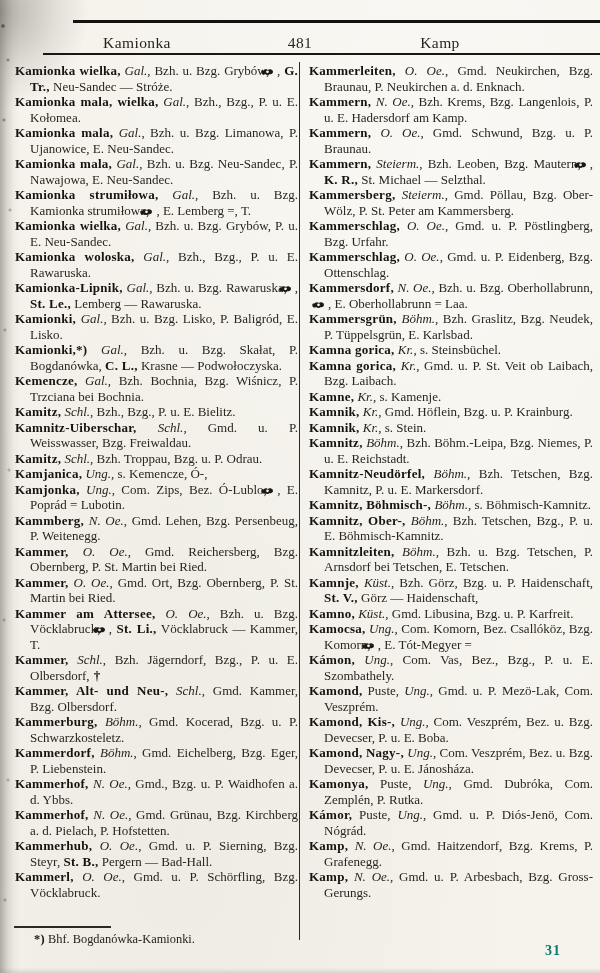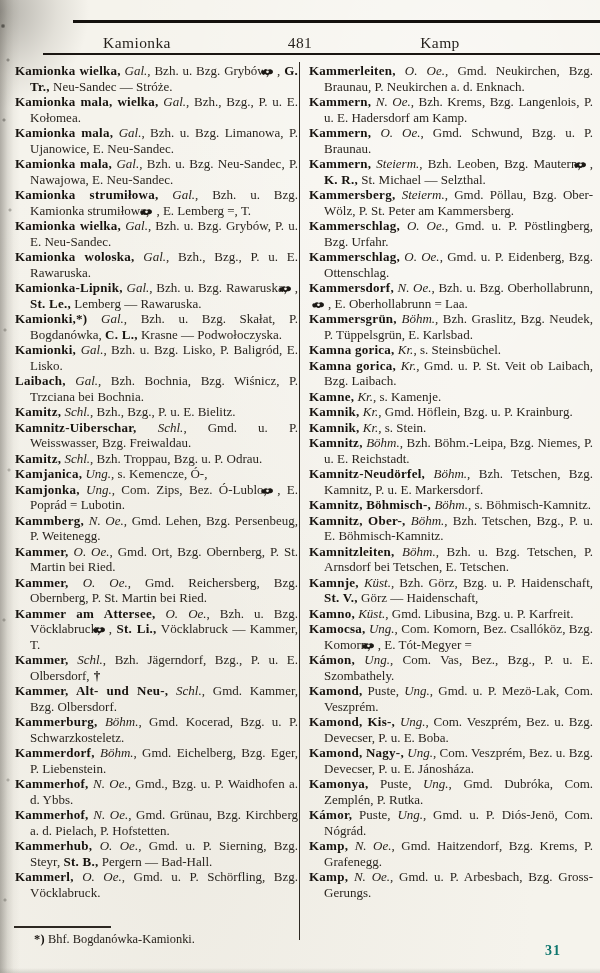--- a/index.html
+++ b/index.html
@@ -96,36 +96,36 @@
   </svg>
 </span><span class="run-r">, E. Lemberg =, T.</span></p>
     <p class="entry"><span class="run-b">Kamionka wielka,</span><span class="run-r"> </span><span class="run-i">Gal.</span><span class="run-r">, Bzh. u. Bzg. Grybów, P. u. E. Neu-Sandec.</span></p>
     <p class="entry"><span class="run-b">Kamionka woloska,</span><span class="run-r"> </span><span class="run-i">Gal.</span><span class="run-r">, Bzh., Bzg., P. u. E. Rawaruska.</span></p>
     <p class="entry"><span class="run-b">Kamionka-Lipnik,</span><span class="run-r"> </span><span class="run-i">Gal.</span><span class="run-r">, Bzh. u. Bzg. Rawaruska, </span><span class="ph">
   <svg viewBox="0 0 18 10" width="15" height="8" aria-hidden="true">
     <path d="M1.5 6.5 C0.5 4.5 2 2.5 4 3 C5.5 1.5 8 1 9.5 2.5 C11 1 14.5 1.5 15.5 3.5 C16.8 6 14.5 8.5 12 7.5 C10.5 9 7.5 9 6 7.5 C4 8.8 2.2 8 1.5 6.5 Z" fill="#1d1a16"></path>
     <circle cx="9" cy="4.8" r="1.7" fill="#f5f3ec"></circle>
   </svg>
 </span><span class="run-r">, </span><span class="run-b">St. Le.,</span><span class="run-r"> Lemberg — Rawaruska.</span></p>
+    <p class="entry"><span class="run-b">Kamionki,</span><span class="run-r"> </span><span class="run-i">Gal.</span><span class="run-r">, Bzh. u. Bzg. Lisko, P. Baligród, E. Lisko.</span></p>
     <p class="entry"><span class="run-b">Kamionki,*)</span><span class="run-r"> </span><span class="run-i">Gal.</span><span class="run-r">, Bzh. u. Bzg. Skałat, P. Bogdanówka, </span><span class="run-b">C. L.,</span><span class="run-r"> Krasne — Podwołoczyska.</span></p>
-    <p class="entry"><span class="run-b">Kamionki,</span><span class="run-r"> </span><span class="run-i">Gal.</span><span class="run-r">, Bzh. u. Bzg. Lisko, P. Baligród, E. Lisko.</span></p>
-    <p class="entry"><span class="run-b">Laibach,</span><span class="run-r"> </span><span class="run-i">Gal.</span><span class="run-r">, Bzh. Bochnia, Bzg. Wiśnicz, P. Trzciana bei Bochnia.</span></p>
+    <p class="entry"><span class="run-b">Kemencze,</span><span class="run-r"> </span><span class="run-i">Gal.</span><span class="run-r">, Bzh. Bochnia, Bzg. Wiśnicz, P. Trzciana bei Bochnia.</span></p>
     <p class="entry"><span class="run-b">Kamitz,</span><span class="run-r"> </span><span class="run-i">Schl.</span><span class="run-r">, Bzh., Bzg., P. u. E. Bielitz.</span></p>
     <p class="entry"><span class="run-b">Kamnitz-Uiberschar,</span><span class="run-r"> </span><span class="run-i">Schl.</span><span class="run-r">, Gmd. u. P. Weisswasser, Bzg. Freiwaldau.</span></p>
     <p class="entry"><span class="run-b">Kamitz,</span><span class="run-r"> </span><span class="run-i">Schl.</span><span class="run-r">, Bzh. Troppau, Bzg. u. P. Odrau.</span></p>
     <p class="entry"><span class="run-b">Kamjanica,</span><span class="run-r"> </span><span class="run-i">Ung.</span><span class="run-r">, s. Kemencze, Ó-,</span></p>
     <p class="entry"><span class="run-b">Kamjonka,</span><span class="run-r"> </span><span class="run-i">Ung.</span><span class="run-r">, Com. Zips, Bez. Ó-Lublo, </span><span class="ph">
   <svg viewBox="0 0 18 10" width="15" height="8" aria-hidden="true">
     <path d="M1.5 6.5 C0.5 4.5 2 2.5 4 3 C5.5 1.5 8 1 9.5 2.5 C11 1 14.5 1.5 15.5 3.5 C16.8 6 14.5 8.5 12 7.5 C10.5 9 7.5 9 6 7.5 C4 8.8 2.2 8 1.5 6.5 Z" fill="#1d1a16"></path>
     <circle cx="9" cy="4.8" r="1.7" fill="#f5f3ec"></circle>
   </svg>
 </span><span class="run-r">, E. Poprád = Lubotin.</span></p>
     <p class="entry"><span class="run-b">Kammberg,</span><span class="run-r"> </span><span class="run-i">N. Oe.</span><span class="run-r">, Gmd. Lehen, Bzg. Persenbeug, P. Weitenegg.</span></p>
+    <p class="entry"><span class="run-b">Kammer,</span><span class="run-r"> </span><span class="run-i">O. Oe.</span><span class="run-r">, Gmd. Reichersberg, Bzg. Obernberg, P. St. Martin bei Ried.</span></p>
     <p class="entry"><span class="run-b">Kammer,</span><span class="run-r"> </span><span class="run-i">O. Oe.</span><span class="run-r">, Gmd. Ort, Bzg. Obernberg, P. St. Martin bei Ried.</span></p>
-    <p class="entry"><span class="run-b">Kammer,</span><span class="run-r"> </span><span class="run-i">O. Oe.</span><span class="run-r">, Gmd. Reichersberg, Bzg. Obernberg, P. St. Martin bei Ried.</span></p>
     <p class="entry"><span class="run-b">Kammer am Attersee,</span><span class="run-r"> </span><span class="run-i">O. Oe.</span><span class="run-r">, Bzh. u. Bzg. Vöcklabruck, </span><span class="ph">
   <svg viewBox="0 0 18 10" width="15" height="8" aria-hidden="true">
     <path d="M1.5 6.5 C0.5 4.5 2 2.5 4 3 C5.5 1.5 8 1 9.5 2.5 C11 1 14.5 1.5 15.5 3.5 C16.8 6 14.5 8.5 12 7.5 C10.5 9 7.5 9 6 7.5 C4 8.8 2.2 8 1.5 6.5 Z" fill="#1d1a16"></path>
     <circle cx="9" cy="4.8" r="1.7" fill="#f5f3ec"></circle>
   </svg>
 </span><span class="run-r">, </span><span class="run-b">St. Li.,</span><span class="run-r"> Vöcklabruck — Kammer, T.</span></p>
     <p class="entry"><span class="run-b">Kammer,</span><span class="run-r"> </span><span class="run-i">Schl.</span><span class="run-r">, Bzh. Jägerndorf, Bzg., P. u. E. Olbersdorf, </span><span class="cross">†</span></p>
     <p class="entry"><span class="run-b">Kammer, Alt- und Neu-,</span><span class="run-r"> </span><span class="run-i">Schl.</span><span class="run-r">, Gmd. Kammer, Bzg. Olbersdorf.</span></p>
     <p class="entry"><span class="run-b">Kammerburg,</span><span class="run-r"> </span><span class="run-i">Böhm.</span><span class="run-r">, Gmd. Kocerad, Bzg. u. P. Schwarzkosteletz.</span></p>
     <p class="entry"><span class="run-b">Kammerdorf,</span><span class="run-r"> </span><span class="run-i">Böhm.</span><span class="run-r">, Gmd. Eichelberg, Bzg. Eger, P. Liebenstein.</span></p>

